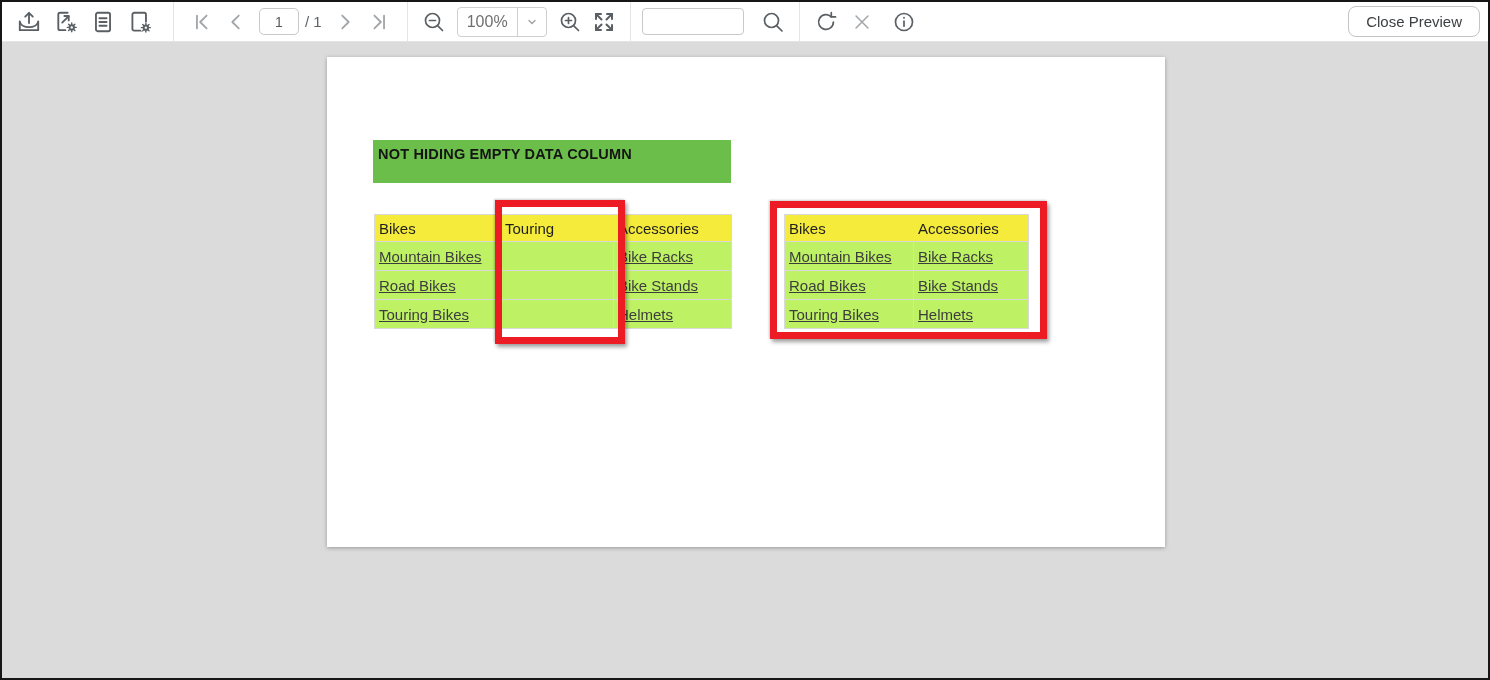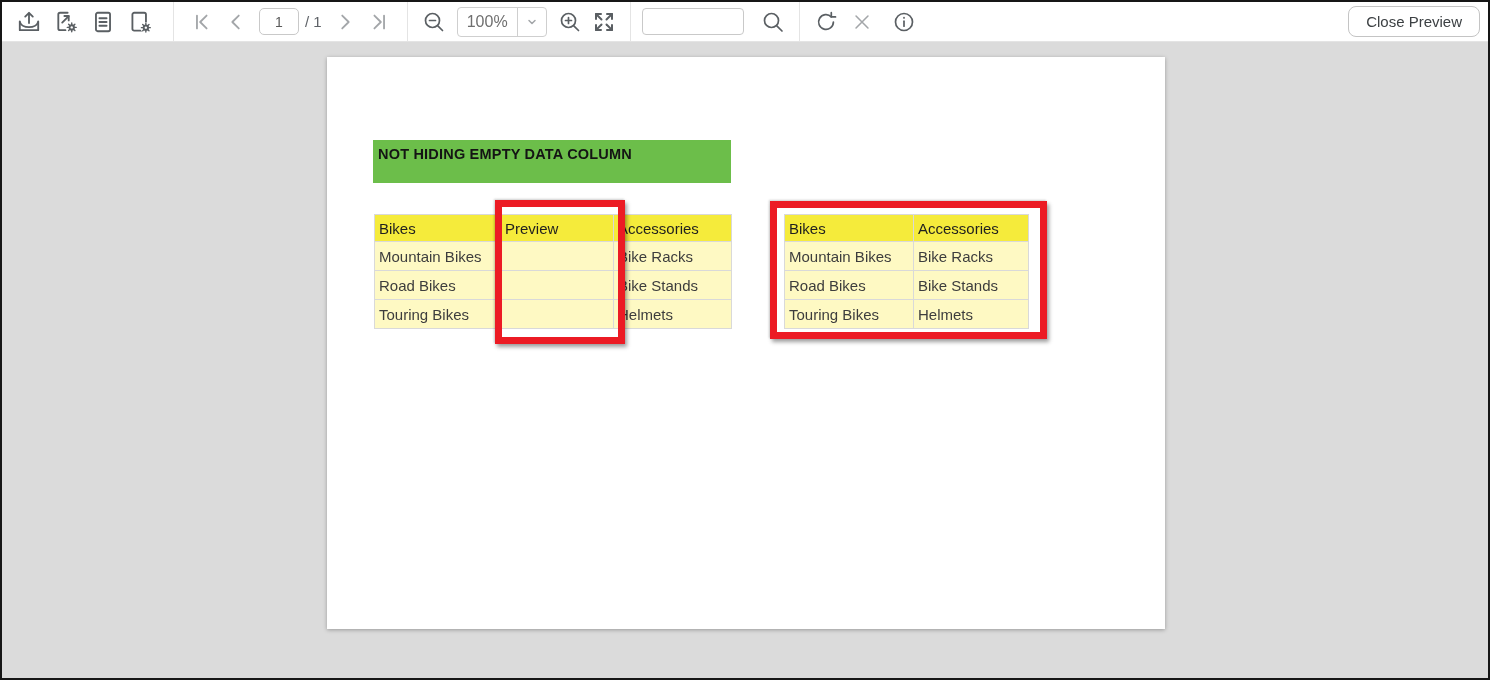--- a/index.html
+++ b/index.html
@@ -21,30 +21,30 @@
 
   .ic{display:block;}
   .ic *{fill:none;stroke:#5A5F63;stroke-width:1.7;stroke-linecap:round;stroke-linejoin:round;}
   .ic.light *{stroke:#A3A6A9;}
   .ic .fill{fill:#5A5F63;stroke:none;}
   .ic .halo{fill:#ffffff;stroke:none;}
   .ic.w2 *{stroke-width:2;}
 
   
   .canvas{position:relative;width:100%;height:637px;background:#DBDBDB;}
-  .page{position:absolute;left:325px;top:15px;width:838px;height:572px;background:#ffffff;box-shadow:0 1px 4px rgba(0,0,0,0.30);}
+  .page{position:absolute;left:325px;top:15px;width:838px;height:490px;background:#ffffff;box-shadow:0 1px 4px rgba(0,0,0,0.30);}
 
   .banner{position:absolute;background:#6CBE4A;color:#141414;font-weight:bold;font-size:14.5px;box-sizing:border-box;letter-spacing:.2px;}
   .b-left{left:46px;top:83px;width:358px;height:43px;padding:6px 0 0 5px;}
   .b-right{left:456px;top:80px;width:359px;height:45px;padding:4px 0 0 4px;}
 
   .rtable{position:absolute;border-collapse:collapse;table-layout:fixed;font-size:15px;color:#3D3D3D;}
   .rtable th,.rtable td{border:1px solid #D9D9D9;padding:0 0 0 4px;font-weight:normal;text-align:left;overflow:hidden;white-space:nowrap;}
   .rtable th{background:#F5EB3B;color:#1F1F1F;height:26px;}
-  .rtable td{height:28px;background:#fef9c3;}
+  .rtable td{height:28px;background:#bef264;text-decoration:underline;}
   .t-left{left:47px;top:157px;width:357px;}
   .t-right{left:457px;top:157px;width:244px;}
 
   .redbox{position:absolute;border:7px solid #EC1B24;box-sizing:border-box;background:transparent;z-index:5;box-shadow:2px 3px 4px rgba(0,0,0,0.38),-1px -1px 2px rgba(0,0,0,0.18);}
   .rb-left{left:168px;top:143px;width:130px;height:144px;}
   .rb-right{left:443px;top:144px;width:277px;height:138px;}
 </style>
 </head>
 <body>
 
@@ -202,21 +202,21 @@
 
       <table class="rtable t-left">
         <colgroup>
             <col style="width:126px">
             <col style="width:113px">
             <col style="width:118px">
           </colgroup>
         <tbody>
             <tr>
           <th>Bikes</th>
-          <th>Preview</th>
+          <th>Touring</th>
           <th>Accessories</th>
         </tr>
         <tr>
           <td>Mountain Bikes</td>
           <td></td>
           <td>Bike Racks</td>
         </tr>
         <tr>
           <td>Road Bikes</td>
           <td></td>

